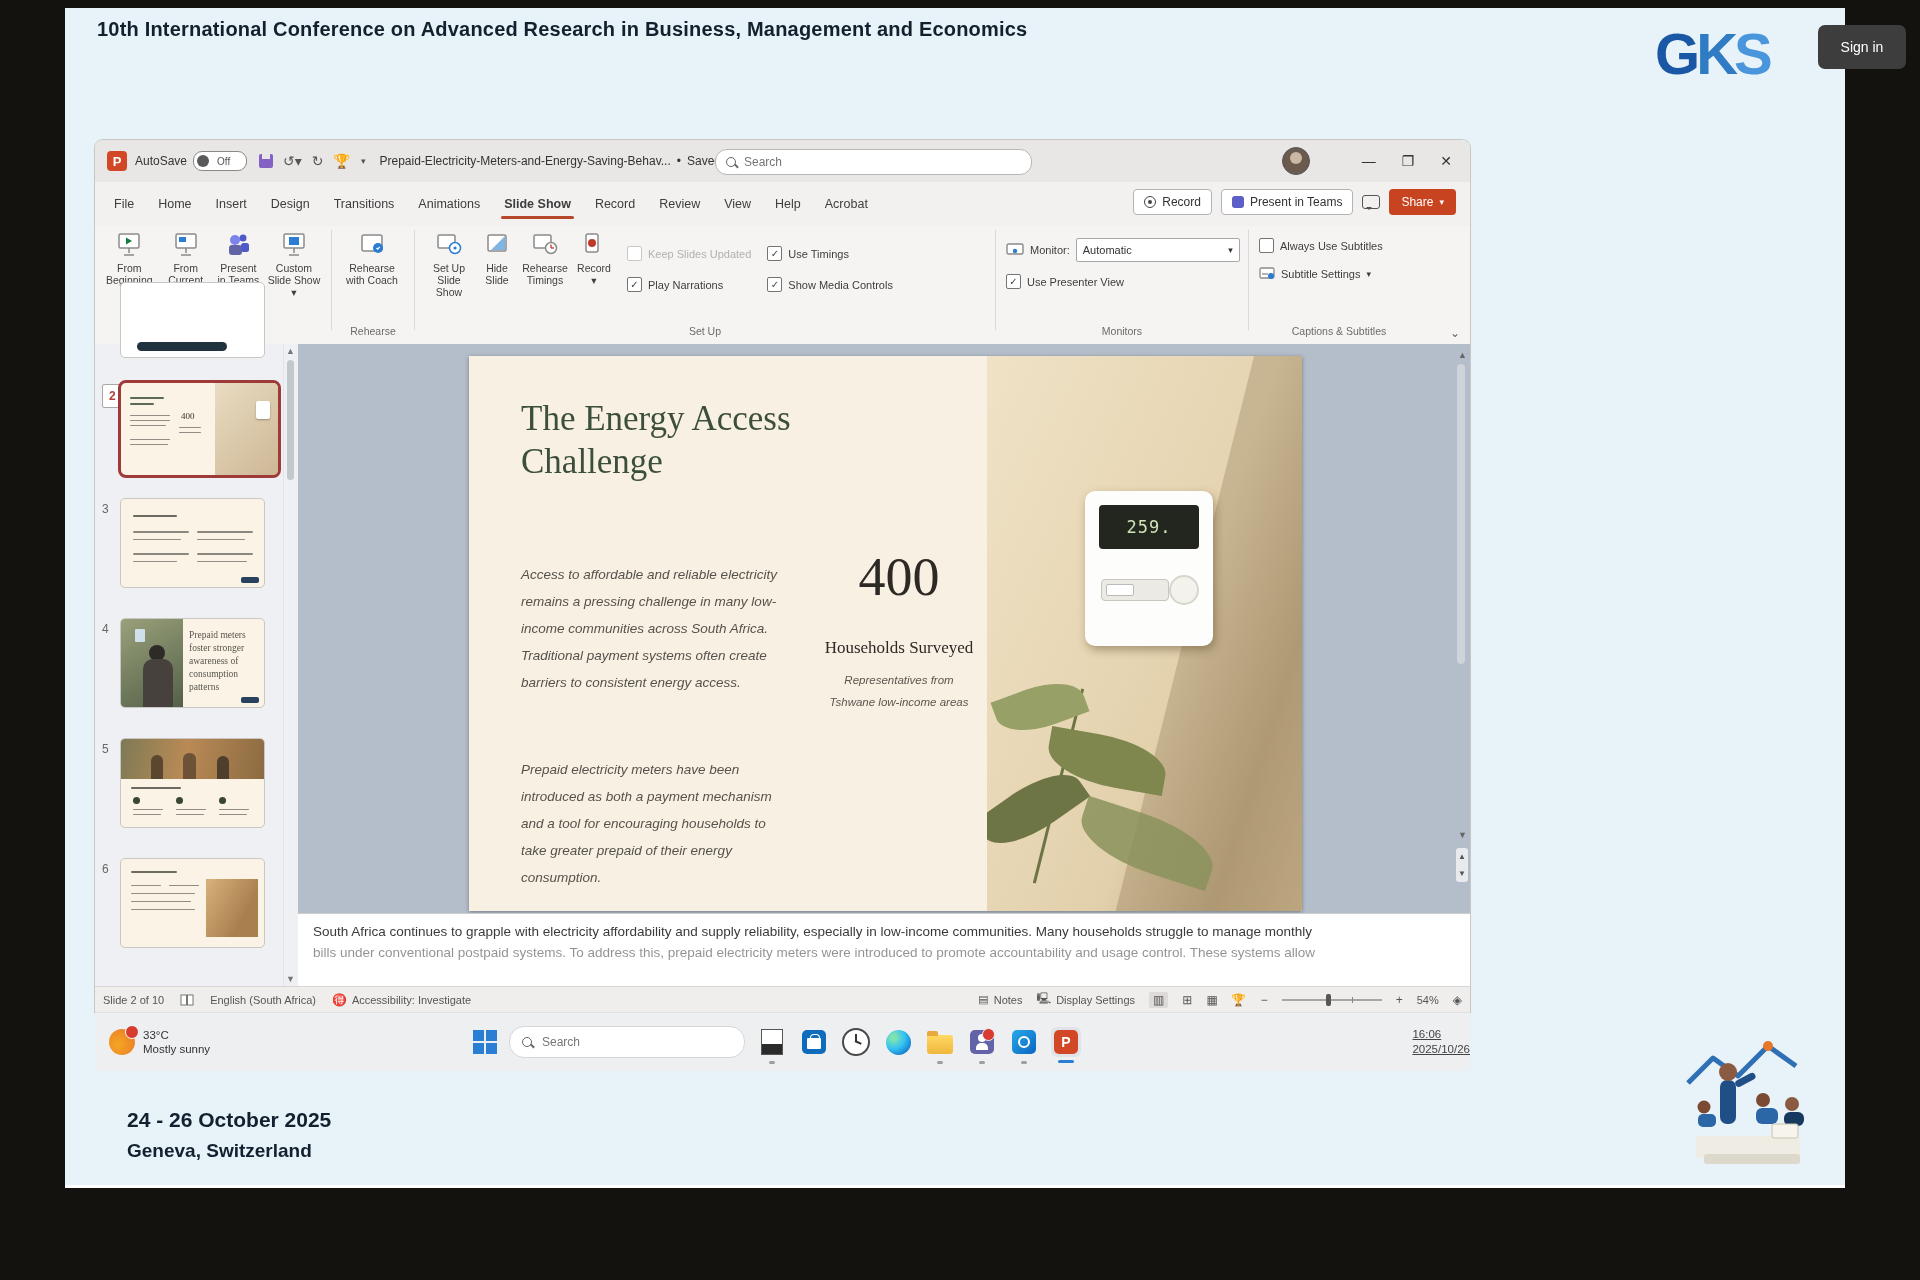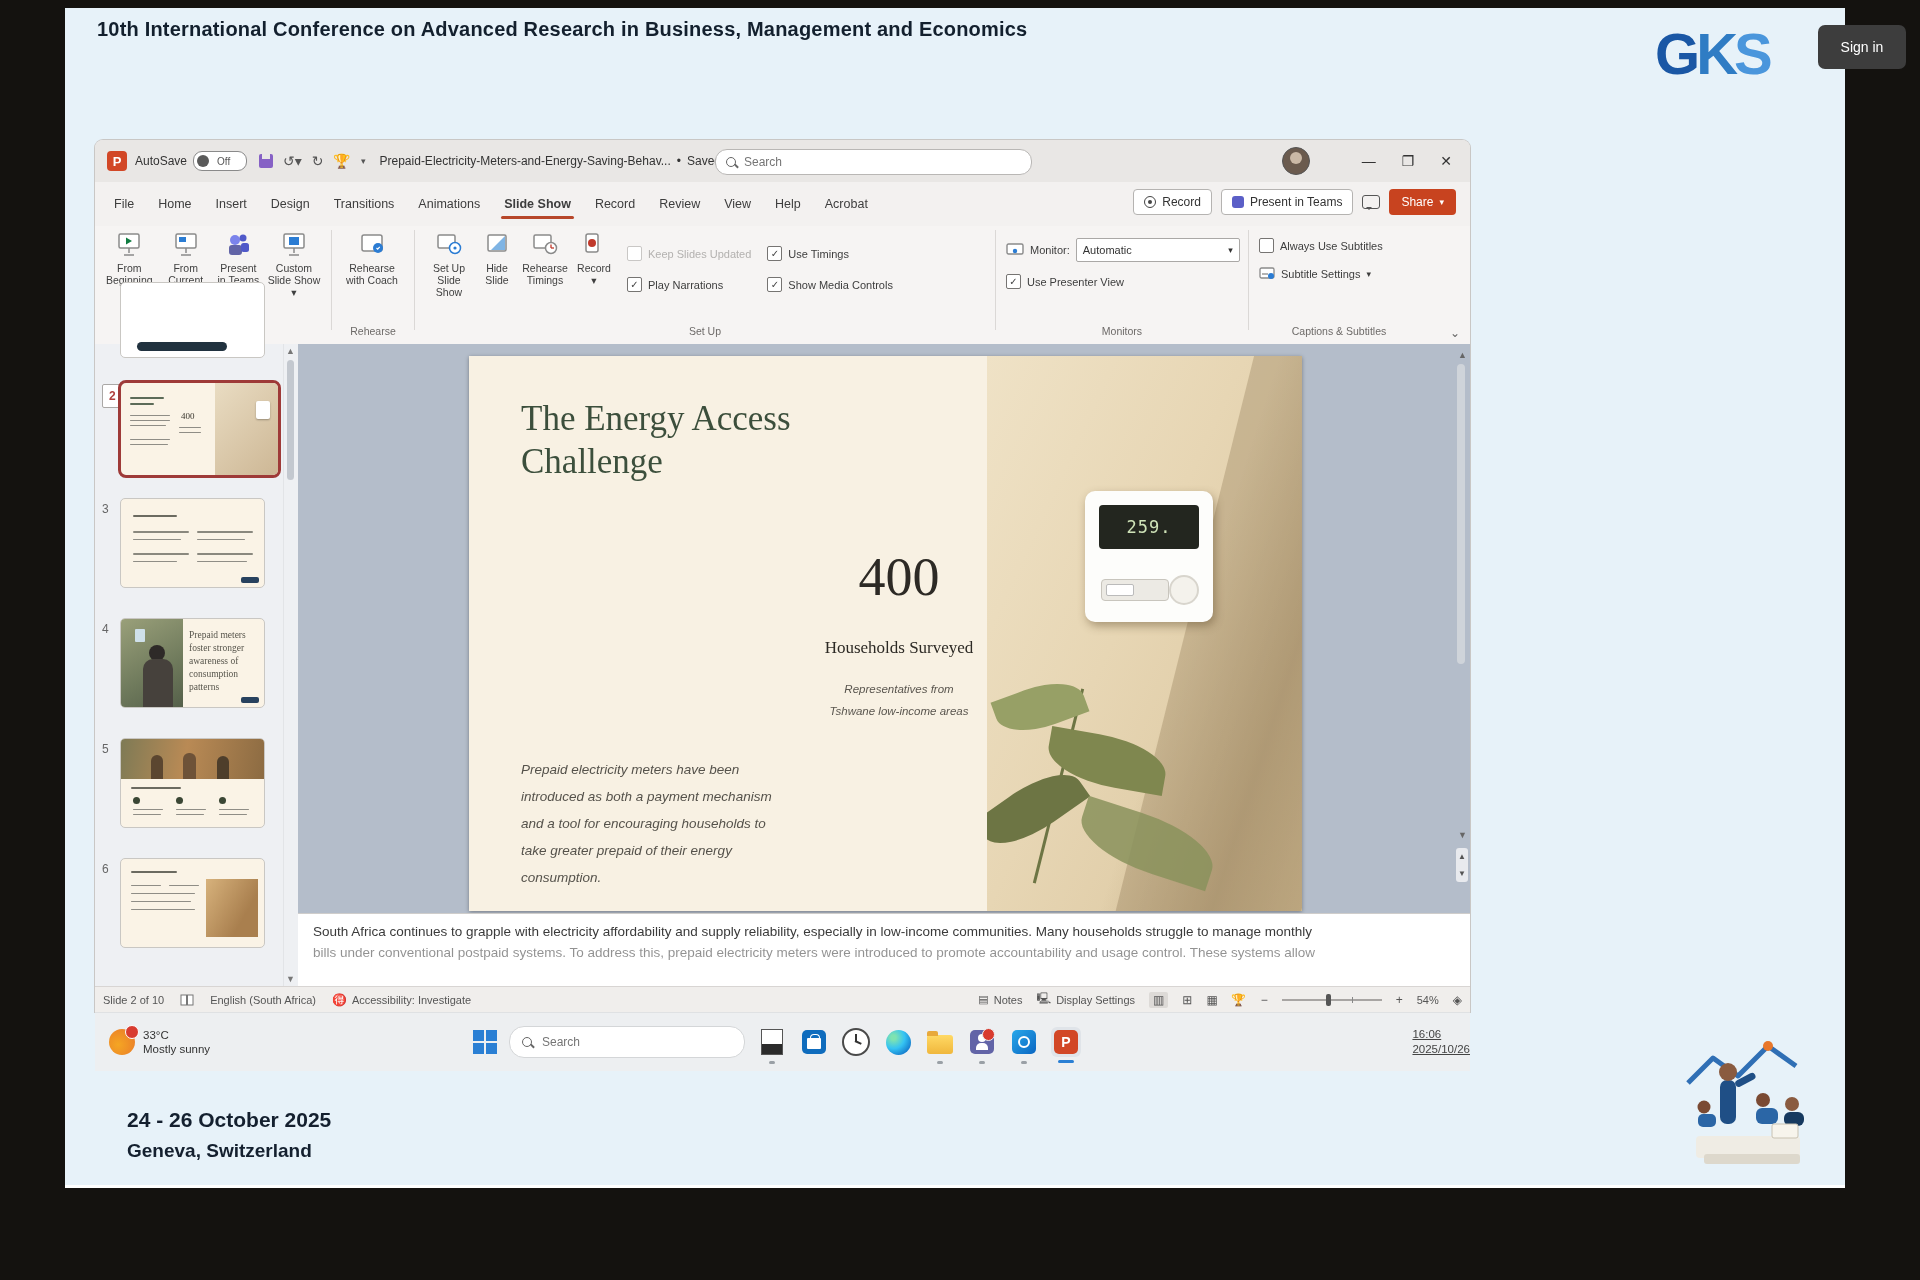--- a/index.html
+++ b/index.html
@@ -87,25 +87,25 @@
   .mini-pill{position:absolute;right:5px;bottom:4px;width:18px;height:6px;background:#27415e;border-radius:2px;}
   
   .slide{position:absolute;left:171px;top:12px;width:833px;height:555px;background:#f8f1e3;box-shadow:0 1px 4px rgba(0,0,0,.35);}
   .slide-title{position:absolute;left:52px;top:42px;width:330px;font-family:"Liberation Serif",serif;font-size:35px;line-height:1.22;color:#3c4f3c;}
   .spara{position:absolute;left:52px;width:258px;font-size:13.5px;font-style:italic;color:#55524b;line-height:27px;}
   .p1{top:205px;}
   .p2{top:400px;}
   .stat{position:absolute;left:355px;top:190px;width:150px;text-align:center;color:#2d2a25;}
   .stat .v{font-family:"Liberation Serif",serif;font-size:54px;}
   .stat .l{font-family:"Liberation Serif",serif;font-size:17px;margin-top:28px;line-height:1.4;}
-  .stat .n{font-size:11.5px;font-style:italic;color:#5a564f;margin-top:19px;line-height:1.9;text-align:center;}
+  .stat .n{font-size:11.5px;font-style:italic;color:#5a564f;margin-top:10px;line-height:1.9;text-align:center;}
   .simg{position:absolute;left:518px;top:0;width:315px;height:555px;background:linear-gradient(115deg,#efe2c6 0%,#e7d6b4 45%,#d9c49c 100%);overflow:hidden;}
   .shadow1{position:absolute;left:-40px;top:-60px;width:420px;height:700px;background:linear-gradient(100deg,rgba(120,95,60,0) 55%,rgba(120,95,60,.28) 75%,rgba(120,95,60,0) 95%);transform:rotate(8deg);}
   .shadow2{position:absolute;right:-60px;top:0;width:180px;height:600px;background:rgba(133,108,72,.30);transform:rotate(14deg);}
-  .meter{position:absolute;left:98px;top:135px;width:128px;height:131px;background:#fdfdfb;border-radius:10px;box-shadow:2px 4px 10px rgba(90,70,40,.45);}
+  .meter{position:absolute;left:98px;top:135px;width:128px;height:155px;background:#fdfdfb;border-radius:10px;box-shadow:2px 4px 10px rgba(90,70,40,.45);}
   .lcd{position:absolute;left:14px;top:14px;width:100px;height:44px;background:#23261f;border-radius:4px;display:flex;align-items:center;justify-content:center;font-family:"DejaVu Sans Mono",monospace;font-size:17px;color:#cfe3b8;letter-spacing:1px;}
   .mbtn{position:absolute;left:16px;top:88px;width:66px;height:20px;background:#eceae4;border:1px solid #c8c5bd;border-radius:4px;}
   .mbtn::after{content:"";position:absolute;left:4px;top:4px;width:26px;height:10px;background:#fff;border:1px solid #bbb;border-radius:2px;}
   .mdial{position:absolute;right:14px;top:84px;width:26px;height:26px;border-radius:50%;border:2px solid #d8d5cd;background:#f4f2ec;}
   .leaf{position:absolute;background:#8a8f5a;border-radius:0 60% 0 60%;}
   .leaf.a{left:8px;top:330px;width:90px;height:42px;transform:rotate(-20deg);background:#97a066;}
   .leaf.b{left:60px;top:380px;width:120px;height:50px;transform:rotate(10deg);background:#7f874f;}
   .leaf.c{left:-10px;top:430px;width:110px;height:46px;transform:rotate(-35deg);background:#6d7544;}
   .leaf.d{left:90px;top:460px;width:140px;height:55px;transform:rotate(18deg);background:#8a925c;opacity:.85;}
   .stem{position:absolute;left:70px;top:330px;width:3px;height:200px;background:#6d7544;transform:rotate(14deg);}
@@ -491,20 +491,21 @@
       <div class="thsb">
         <span class="up">▲</span>
         <div class="thumbbar"></div>
         <span class="dn">▼</span>
       </div>
 
       <div class="rightcol">
         <div class="slidearea">
           <div class="slide">
             <div class="slide-title">The Energy Access Challenge</div>
+            <div class="spara p1">Access to affordable and reliable electricity remains a pressing challenge in many low-income communities across South Africa. Traditional payment systems often create barriers to consistent energy access.</div>
             <div class="spara p2">Prepaid electricity meters have been introduced as both a payment mechanism and a tool for encouraging households to take greater prepaid of their energy consumption.</div>
             <div class="stat">
               <div class="v">400</div>
               <div class="l">Households Surveyed</div>
               <div class="n">Representatives from Tshwane low-income areas</div>
             </div>
             <div class="simg">
               <div class="shadow1"></div>
               <div class="shadow2"></div>
               <div class="meter">

